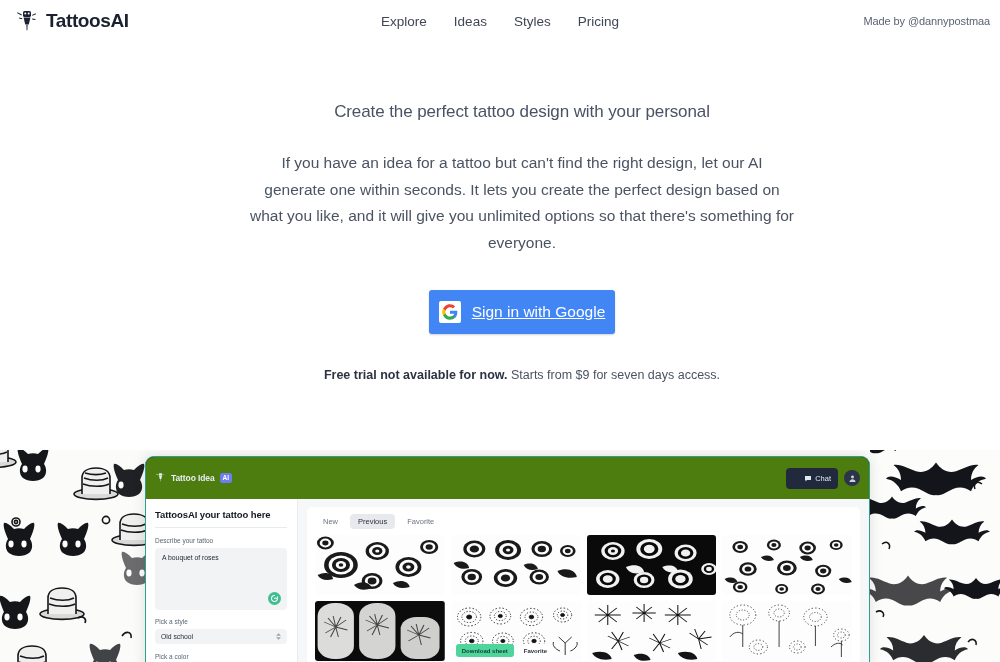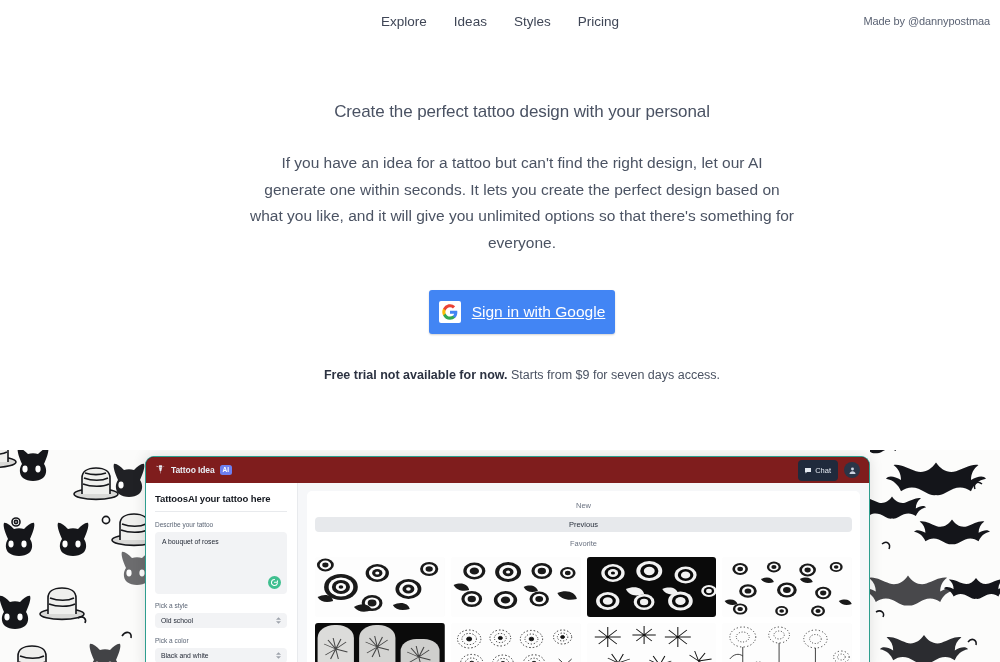--- a/index.html
+++ b/index.html
@@ -101,33 +101,33 @@
   .appwin {
     position: absolute; left: 145px; right: 130px; top: 6px; bottom: -10px;
     background: #0f1724;
     border-radius: 9px 9px 0 0;
     border: 1px solid #2e9e8f;
     border-bottom: none;
     overflow: hidden;
     box-shadow: 0 -2px 14px rgba(0,0,0,.12);
   }
   .appbar {
-    height: 26px; background: #7f1d1d;
+    height: 42px; background: #4d7c0f;
     display: flex; align-items: center; padding: 0 9px;
   }
   .appbar-left { display: flex; align-items: center; gap: 5px; }
   .appbar-title { color: #e8ecf3; font-size: 8.5px; font-weight: 600; letter-spacing: -0.1px; }
   .ai-badge {
     background: #6d7ff0; color: #fff; font-size: 6.5px; font-weight: 700;
     padding: 1.5px 3px; border-radius: 2.5px; line-height: 1;
   }
   .appbar-right { margin-left: auto; display: flex; align-items: center; gap: 6px; }
   .chat-btn {
     background: #202a3c; border: none; border-radius: 4px;
-    padding: 3px 7px 3px 6px; display: flex; align-items: center; gap: 3.5px;
+    padding: 3px 7px 3px 18px; display: flex; align-items: center; gap: 3.5px;
     cursor: pointer;
   }
   .chat-btn-label { color: #e3e8f0; font-size: 7.5px; font-weight: 500; }
   .avatar-btn {
     width: 16px; height: 16px; border-radius: 50%;
     background: #2b3547; border: none; cursor: pointer;
     display: flex; align-items: center; justify-content: center;
   }
 
   .appbody { display: flex; height: calc(100% - 26px); background: #f6f7f9; }
@@ -159,21 +159,21 @@
     font-size: 6.8px; color: #1d2330; font-weight: 500;
     margin-bottom: 9px;
   }
   .select .chev { margin-left: auto; display: flex; flex-direction: column; gap: 1px; opacity: .5; }
   .spacer8 { height: 8px; }
 
   
   .content { flex: 1; padding: 8px 9px 0; overflow: hidden; }
   .tabs {
     background: #fff; border-radius: 5px 5px 0 0;
-    padding: 7px 8px 6px; display: flex; gap: 4px; flex-direction: column;
+    padding: 7px 8px 6px; display: flex; gap: 4px;
   }
   .tab {
     font-size: 7.5px; color: #6b7382; padding: 3px 8px; border-radius: 4px;
     background: transparent; border: none; cursor: pointer; font-weight: 500;
   }
   .tab.active { background: #e7e9ec; color: #2a313d; }
   .grid {
     background: #fff; padding: 0 8px 6px;
     display: grid; grid-template-columns: repeat(4, 1fr); gap: 6px;
   }
@@ -191,20 +191,38 @@
     border: none; border-radius: 3px; font-size: 6px; font-weight: 600;
     padding: 3.5px 6px; cursor: pointer; white-space: nowrap;
   }
   .pill.green { background: #4fd49c; color: #0e3f2c; }
   .pill.white { background: #fff; color: #2a313d; }
 </style>
 </head>
 <body>
 
 <div class="topnav">
+  <div class="brand">
+    <span class="brand-icon">
+      <svg viewBox="0 0 26 26" width="26" height="26" aria-hidden="true">
+        <g fill="#1b2130">
+          <rect x="9" y="3" width="8" height="6" rx="1.6"></rect>
+          <circle cx="11.3" cy="5.4" r="1" fill="#fff"></circle>
+          <circle cx="14.7" cy="5.4" r="1" fill="#fff"></circle>
+          <path d="M9.6 9.4h6.8l-1.6 7.2h-3.6z"></path>
+          <path d="M12.4 16.8h1.2l-.2 5.4h-.8z"></path>
+          <path d="M3.5 4.2l4.4 2.3-.5.9-4.4-2.3z"></path>
+          <path d="M5.2 9.6l3.1.7-.2 1-3.1-.7z"></path>
+          <path d="M18 6.9l3.6-1.6.4.9-3.6 1.6z"></path>
+          <path d="M18.2 10.6l3.3.4-.1 1-3.3-.4z"></path>
+        </g>
+      </svg>
+    </span>
+    <span class="brand-name">TattoosAI</span>
+  </div>
 
   <nav class="nav-links">
     <a class="nav-link" href="#">Explore</a>
     <a class="nav-link" href="#">Ideas</a>
     <a class="nav-link" href="#">Styles</a>
     <a class="nav-link" href="#">Pricing</a>
   </nav>
 
   <div class="made-by">Made by @dannypostmaa</div>
 </div>

